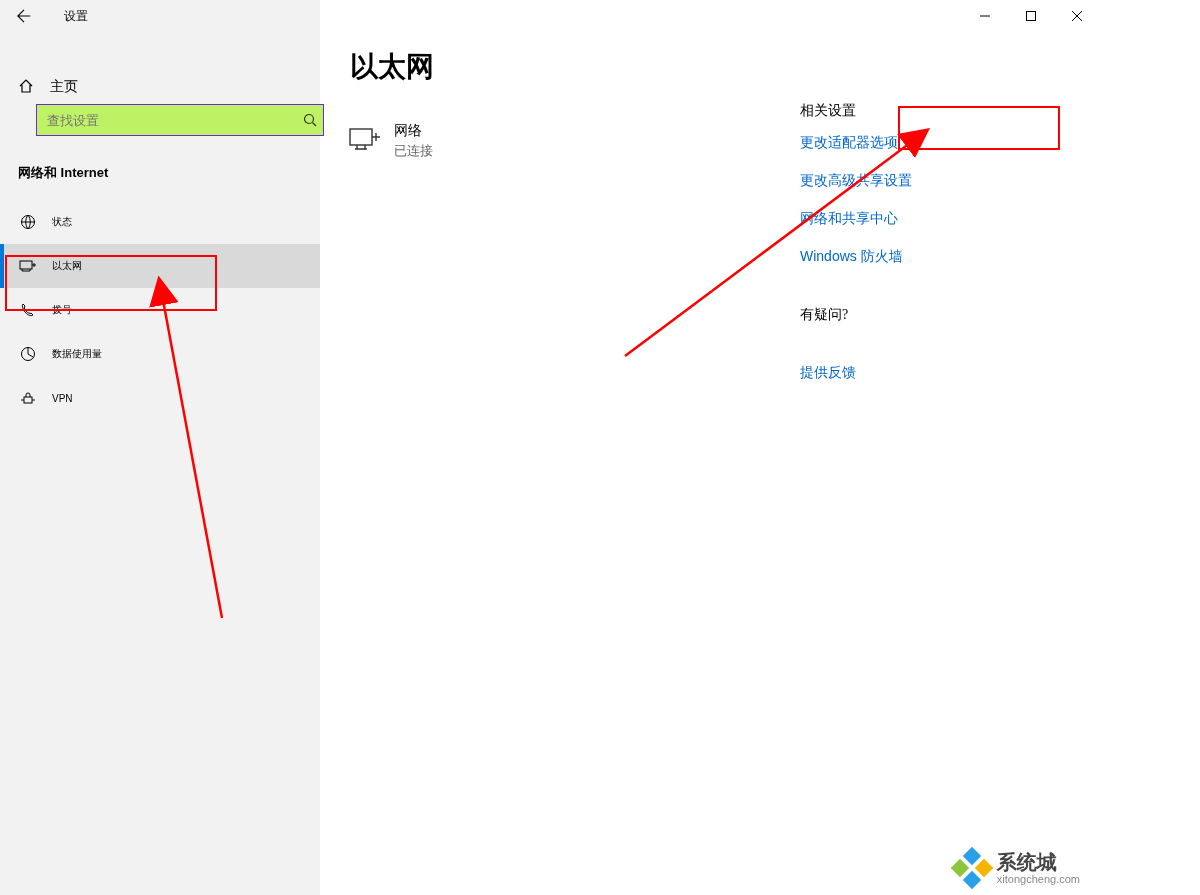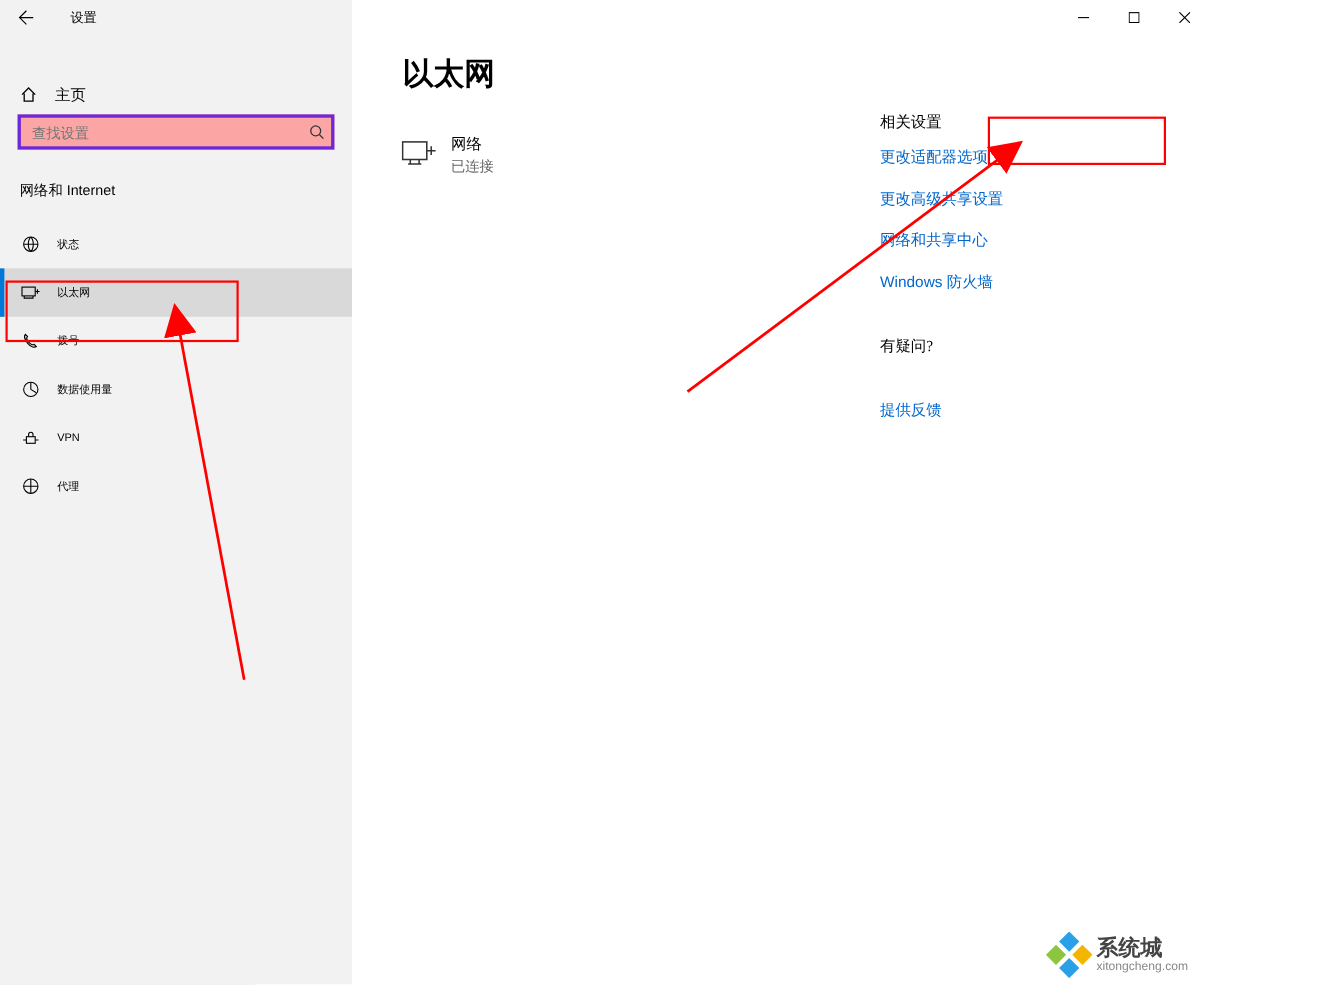--- a/index.html
+++ b/index.html
@@ -1,35 +1,35 @@
 <!DOCTYPE html>
 <html><head>
 <meta charset="utf-8">
 <style>
   * { box-sizing: border-box; margin: 0; padding: 0; }
   html, body { width: 1200px; height: 895px; font-family: "Microsoft YaHei", "Segoe UI", sans-serif; background: #fff; overflow: hidden; }
-  .window { position: relative; width: 1100px; height: 895px; display: flex; gap: 16px; }
+  .window { position: relative; width: 1100px; height: 895px; display: flex; }
 
   
   .titlebar { position: absolute; top: 0; left: 0; right: 0; height: 32px; display: flex; align-items: center; }
   .back-btn { width: 48px; height: 32px; display: flex; align-items: center; justify-content: center; color: #000; }
   .title-text { font-size: 12px; color: #000; margin-left: 16px; }
   .win-controls { position: absolute; right: 0; top: 0; display: flex; }
   .win-btn { width: 46px; height: 32px; display: flex; align-items: center; justify-content: center; color: #000; }
 
   
   .sidebar { width: 320px; height: 100%; background: #f2f2f2; padding-top: 48px; }
   .home-row { display: flex; align-items: flex-end; height: 40px; padding: 0 16px; margin-top: 8px; }
   .home-row .icon { width: 20px; height: 20px; display: flex; align-items: center; justify-content: center; }
   .home-row .label { font-size: 14px; margin-left: 14px; color: #000; }
   .search-wrap { padding: 8px 16px 0 16px; }
-  .search-box { position: relative; width: 100%; height: 32px; background: #fca5a5; border: 3px solid #6d28d9; }
+  .search-box { position: relative; width: 100%; height: 32px; background: #bef264; border: 1px solid #6d28d9; margin-left: 20px; }
   .search-box input { width: 100%; height: 100%; border: none; outline: none; padding: 0 30px 0 10px; font-size: 13px; color: #666; font-family: inherit; background: transparent; }
   .search-box .search-icon { position: absolute; right: 6px; top: 50%; transform: translateY(-50%); color: #333; }
-  .group-title { font-size: 13px; font-weight: 400; color: #000; padding: 0 18px; margin-top: 28px; margin-bottom: 18px; }
+  .group-title { font-size: 13px; font-weight: 700; color: #000; padding: 0 18px; margin-top: 28px; margin-bottom: 18px; }
   .nav-list { }
   .nav-item { display: flex; align-items: center; height: 44px; padding: 0 18px; cursor: default; position: relative; }
   .nav-item .icon { width: 20px; height: 20px; display: flex; align-items: center; justify-content: center; color: #000; }
   .nav-item .label { font-size: 10px; margin-left: 14px; color: #000; }
   .nav-item.active { background: #d9d9d9; }
   .nav-item.active::before { content: ""; position: absolute; left: 0; top: 0; bottom: 0; width: 4px; background: #0078d7; }
 
   
   .main { flex: 1; padding: 48px 40px 0 28px; position: relative; display: flex; }
   .content-col { flex: 1; }
@@ -155,29 +155,20 @@
       <div class="nav-item">
         <span class="icon">
           <svg width="16" height="16" viewBox="0 0 16 16">
               <rect x="4" y="7" width="8" height="6" stroke="#000" stroke-width="1" fill="none"></rect>
               <path d="M6 7 V5 A2 2 0 0 1 10 5 V7 M1 10 H4 M12 10 H15" stroke="#000" stroke-width="1" fill="none"></path>
             </svg>
         </span>
         <span class="label">VPN</span>
       </div>
 
-      <div class="nav-item">
-        <span class="icon">
-          <svg width="16" height="16" viewBox="0 0 16 16">
-              <circle cx="8" cy="8" r="6.5" stroke="#000" stroke-width="1" fill="none"></circle>
-              <path d="M1.5 8 H14.5 M8 1.5 V14.5" stroke="#000" stroke-width="1" fill="none"></path>
-            </svg>
-        </span>
-        <span class="label">代理</span>
-      </div>
 
     </div>
   </div>
 
   <div class="main">
     <div class="content-col">
       <div class="page-title">以太网</div>
       <div class="net-row">
         <span class="net-icon">
           <svg width="32" height="28" viewBox="0 0 32 28">

